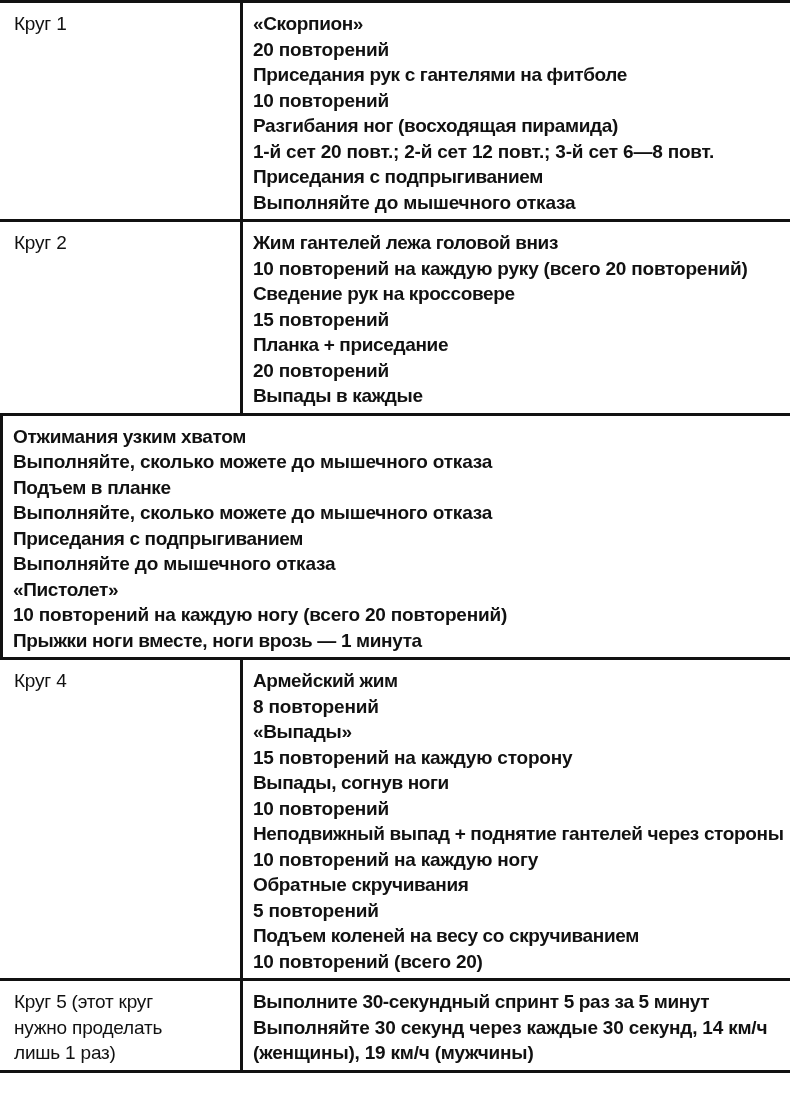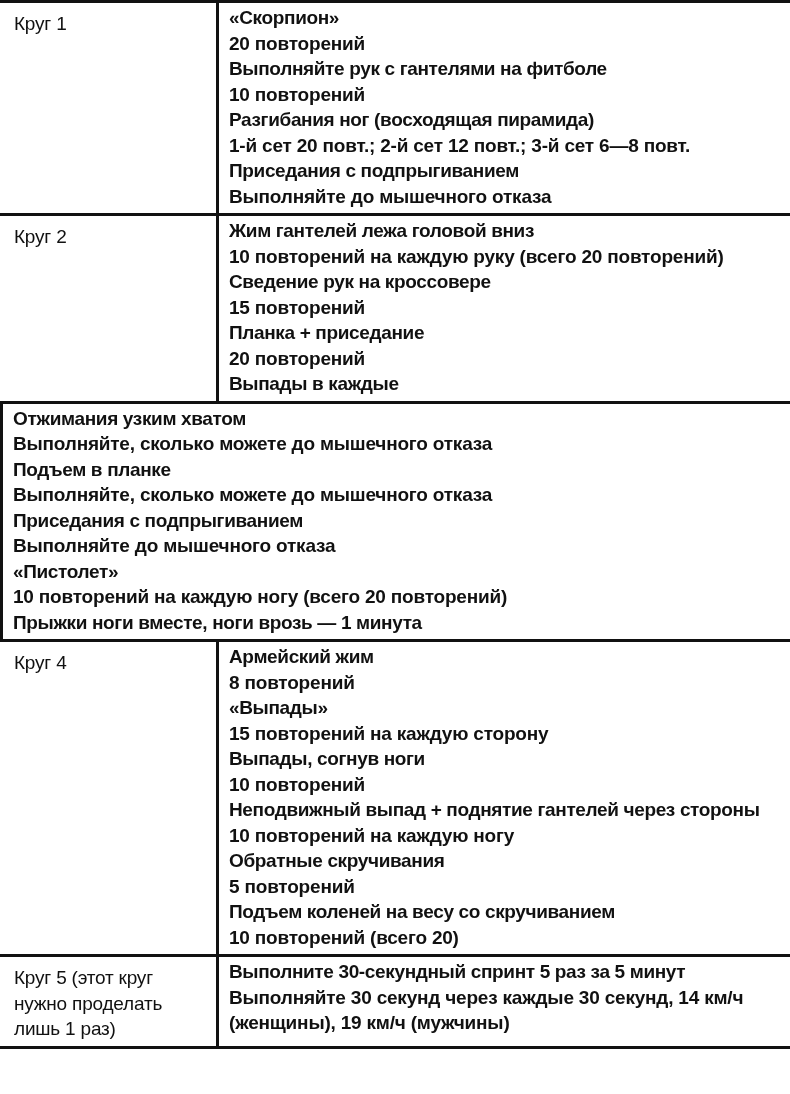--- a/index.html
+++ b/index.html
@@ -20,32 +20,33 @@
   }
   .workout-table {
     width: 790px;
     border-top: 3px solid #111111;
     box-sizing: border-box;
   }
   .trow {
     display: flex;
     border-bottom: 3px solid #111111;
     box-sizing: border-box;
+    gap: 24px;
   }
   .cell-left {
     width: 216px;
     flex: 0 0 216px;
     box-sizing: border-box;
     padding: 8px 10px 4px 14px;
   }
   .cell-right {
     flex: 1 1 auto;
     box-sizing: border-box;
     border-left: 3px solid #111111;
-    padding: 2px 6px 4px 10px;
+    padding: 8px 6px 4px 10px;
     min-width: 0;
   }
   .exercise-name {
     font-weight: 700;
     white-space: nowrap;
     letter-spacing: -0.35px;
   }
   .exercise-reps {
     font-weight: 700;
   }
@@ -61,21 +62,21 @@
   <div class="trow">
     <div class="cell-left">
       <span class="round-label">Круг 1</span>
     </div>
     <div class="cell-right">
       <div>
         <div class="exercise-name">«Скорпион»</div>
         <div class="exercise-reps">20 повторений</div>
       </div>
       <div>
-        <div class="exercise-name">Выполняйте рук с гантелями на фитболе</div>
+        <div class="exercise-name">Приседания рук с гантелями на фитболе</div>
         <div class="exercise-reps">10 повторений</div>
       </div>
       <div>
         <div class="exercise-name">Разгибания ног (восходящая пирамида)</div>
         <div class="exercise-reps">1-й сет 20 повт.; 2-й сет 12 повт.; 3-й сет 6—8 повт.</div>
       </div>
       <div>
         <div class="exercise-name">Приседания с подпрыгиванием</div>
         <div class="exercise-reps">Выполняйте до мышечного отказа</div>
       </div>

